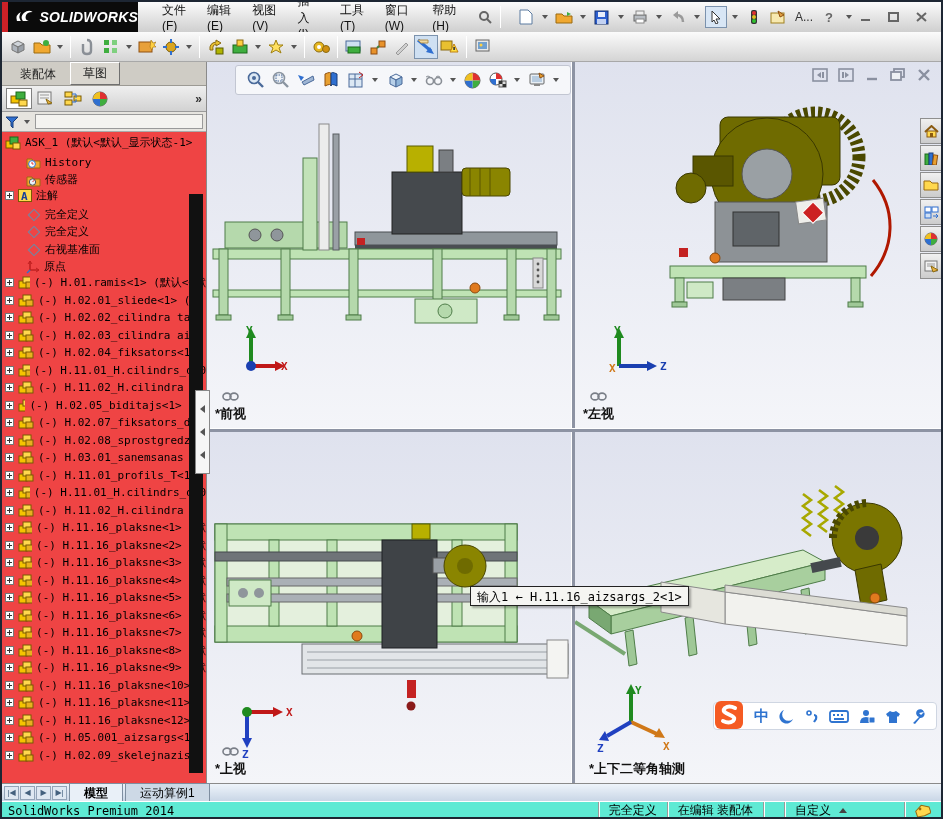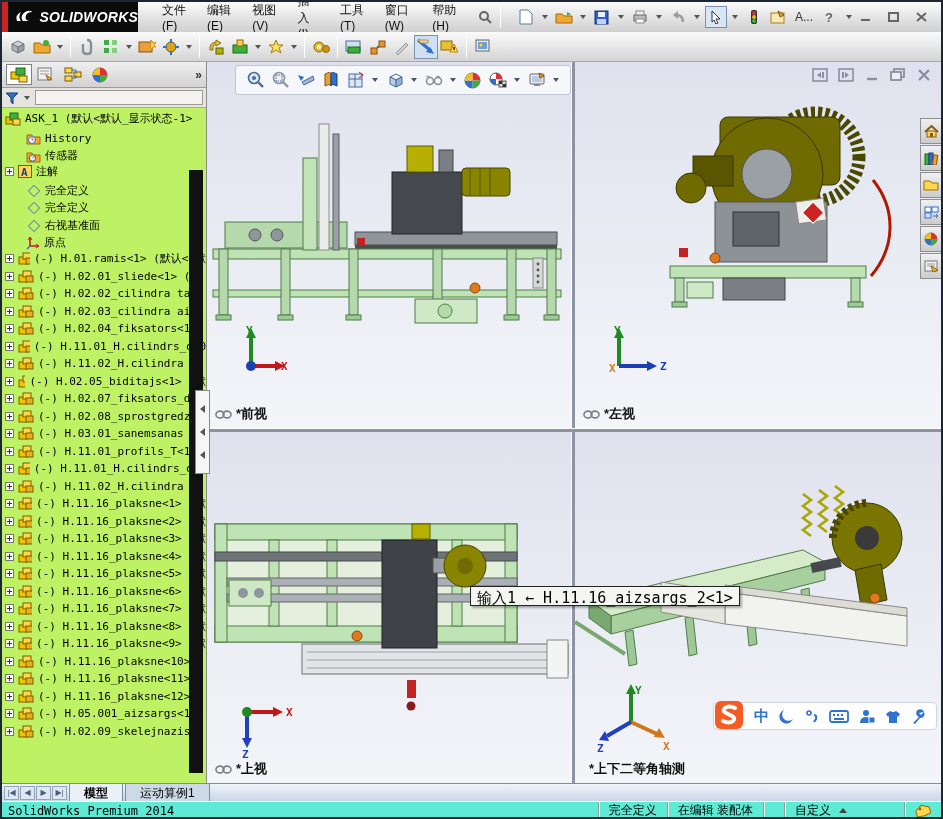--- a/index.html
+++ b/index.html
@@ -46,21 +46,21 @@
   .cmd-tab.boxed { border:1px solid; border-color:#fff #707070 #707070 #fff; background:#d9d6cf; }
   .panel-tabs { height:26px; display:flex; align-items:center; gap:1px; padding:2px 4px;
     background:linear-gradient(#efefef,#d2d2d2); border-bottom:1px solid #9a9a9a; }
   .ptab { width:26px; height:21px; display:flex; align-items:center; justify-content:center; }
   .ptab.active { background:#fff; border:1px solid #808080; }
   .ptab-overflow { margin-left:auto; font-weight:bold; color:#333; }
   .filter-row { height:20px; display:flex; align-items:center; gap:2px; padding:1px 3px;
     background:#e6e4df; border-bottom:1px solid #aaa; }
   .filter-input { flex:1; height:15px; background:#f4f3f0; border:1px solid #9a9a9a; }
 
-  .tree { flex:1; background:#bef264; position:relative; overflow:hidden;
+  .tree { flex:1; background:#ef4444; position:relative; overflow:hidden;
     font-family:"DejaVu Sans Mono", monospace; font-size:11px; color:#000; padding-top:2px; }
   .trow { height:17.5px; display:flex; align-items:center; white-space:nowrap; overflow:hidden; }
   .trow .tlabel { margin-left:4px; }
   .trow.root { padding-left:3px; font-size:11px; }
   .trow.fixed { padding-left:24px;align-items:flex-end; }
   .trow.comp { padding-left:3px; }
   .plusbox { width:9px; height:9px; flex:none; border:1px solid #777; background:#fff;
     position:relative; margin-right:4px; }
   .plusbox::before, .plusbox::after { content:""; position:absolute; background:#333; }
   .plusbox::before { left:1px; right:1px; top:3px; height:1px; }
@@ -77,39 +77,39 @@
   .quad { position:absolute; background:linear-gradient(#dfe2ee,#f4f5f9); overflow:hidden; }
   .q-tl { left:0; top:0; width:364px; height:366px; }
   .q-tr { left:368px; top:0; right:0; height:366px; }
   .q-bl { left:0; top:370px; width:364px; bottom:0; }
   .q-br { left:368px; top:370px; right:0; bottom:0; }
   .split-v { position:absolute; left:364px; top:0; width:4px; bottom:0; background:#8d93a3;
     border-left:1px solid #fff; }
   .split-h { position:absolute; left:0; right:0; top:366px; height:4px; background:#8d93a3;
     border-top:1px solid #fff; }
   .vlabel { position:absolute; left:8px; bottom:5px; display:flex; align-items:center; gap:4px;
-    font-weight:bold; font-size:13px; color:#111; }
+    font-weight:bold; font-size:13px; color:#111;flex-direction:column; }
   .triad { position:absolute; }
   .triad text { font-family:"DejaVu Sans Mono", monospace; font-size:11px; font-weight:bold; }
 
   .headsup { position:absolute; top:3px; left:28px; height:30px; display:flex; align-items:center;
     gap:2px; padding:0 8px; background:rgba(248,249,252,0.88); border:1px solid #c2c6d2;
     border-radius:3px; z-index:20; }
   .headsup .tbtn { width:23px; height:23px; }
 
   .doc-btns { position:absolute; top:5px; right:8px; display:flex; gap:8px; z-index:20; }
   .doc-btn { width:18px; height:15px; display:flex; align-items:center; justify-content:center; }
 
   .taskpane { position:absolute; right:0; top:56px; width:21px; z-index:20;
     display:flex; flex-direction:column; }
   .tp-btn { height:26px; background:linear-gradient(#f0f0f0,#cccccc); border:1px solid #8f8f8f;
     border-right:none; display:flex; align-items:center; justify-content:center; margin-bottom:1px; }
 
   .tooltip { position:absolute; left:263px; top:524px; height:20px; padding:2px 6px;
-    background:#f5f5f2; border:1px solid #222; font-size:15px; white-space:nowrap; z-index:40;
+    background:#f5f5f2; border:1px solid #222; font-size:12px; white-space:nowrap; z-index:40;
     font-family:"DejaVu Sans Mono", monospace; box-shadow:2px 2px 2px rgba(0,0,0,0.3); }
 
   .imebar { position:absolute; right:4px; top:640px; height:28px; display:flex; align-items:center;
     gap:10px; padding:0 10px 0 0; background:#fff; border:1px solid #cfd6e2; border-radius:4px; z-index:40; }
   .sogou-logo { width:30px; height:30px; margin-top:-2px; }
   .ime-mode { color:#2f74d0; font-weight:bold; font-size:15px; }
 
   
   .tabstrip { position:absolute; left:0; right:0; top:781px; height:18px;
     background:linear-gradient(#eef4fb,#c9d6e6); display:flex; align-items:center;
@@ -353,20 +353,24 @@
         <rect x="1" y="1" width="13" height="11" fill="#e8e8e8" stroke="#666"></rect>
         <rect x="3" y="3" width="9" height="7" fill="#70a0d0"></rect>
         <circle cx="6" cy="6" r="1.5" fill="#ffd040"></circle>
       </svg>
     </div>
 </div>
 
 <div class="main">
 
   <div class="leftcol">
+    <div class="cmd-tabs">
+      <div class="cmd-tab">装配体</div>
+      <div class="cmd-tab boxed">草图</div>
+    </div>
     <div class="panel-tabs">
       <div class="ptab active">
           <svg width="18" height="16">
             <rect x="1" y="5" width="9" height="7" fill="#f5c400" stroke="#7a5a00"></rect>
             <rect x="6" y="1" width="9" height="7" fill="#3fae3f" stroke="#1a6a1a"></rect>
             <rect x="9" y="9" width="8" height="6" fill="#ffd84d" stroke="#7a5a00"></rect>
           </svg>
         </div>
       <div class="ptab">
           <svg width="18" height="16">

